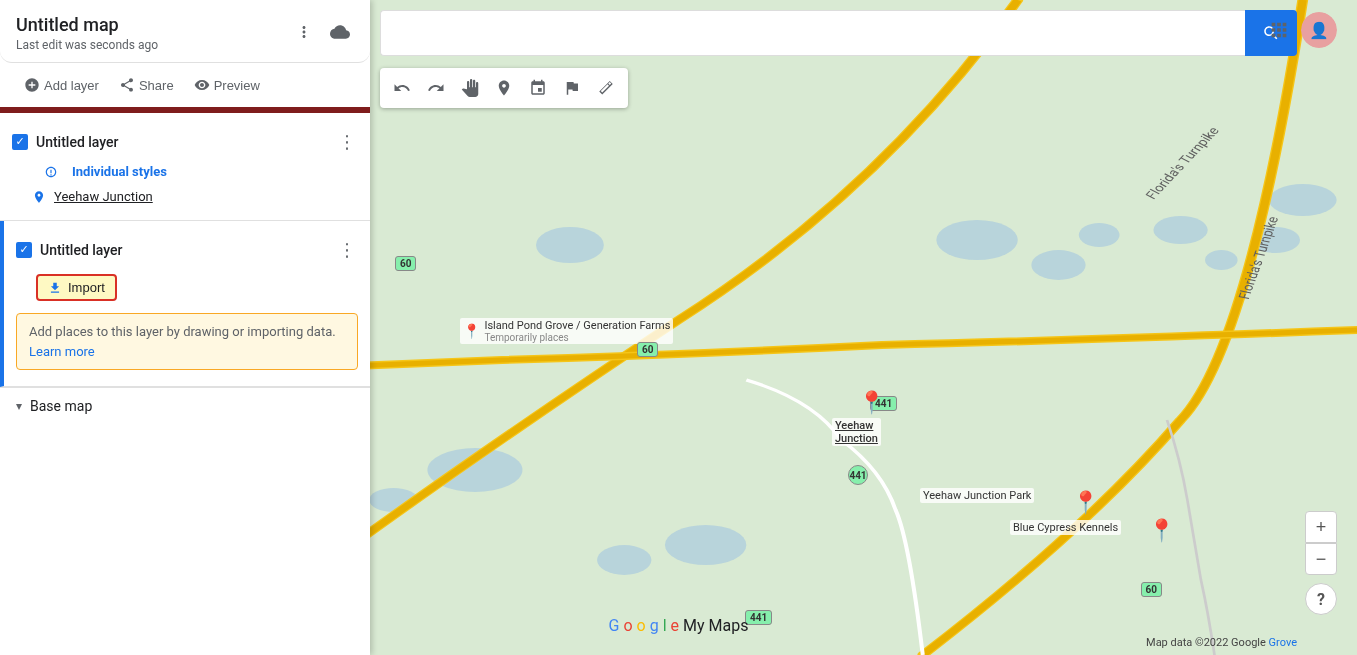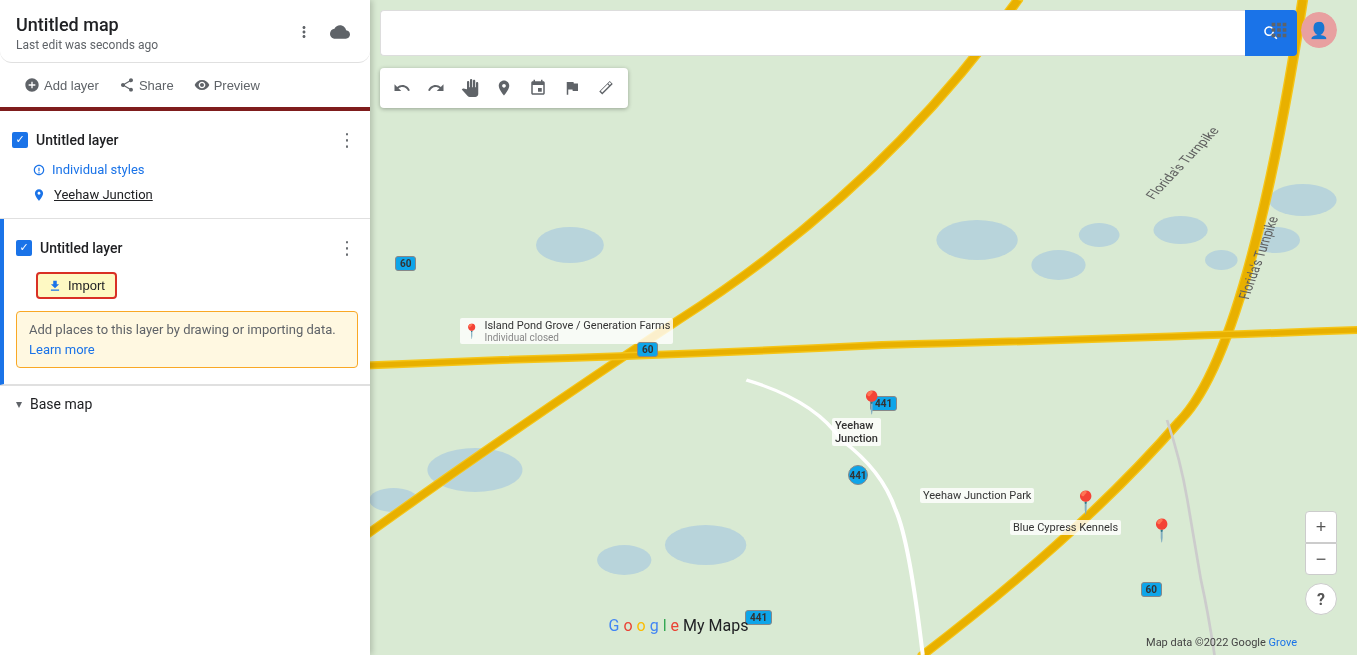--- a/index.html
+++ b/index.html
@@ -68,21 +68,21 @@
       cursor: pointer;
       color: #5f6368;
       font-size: 16px;
     }
 
     .sidebar-actions {
       display: flex;
       align-items: center;
       gap: 4px;
       padding: 8px 16px;
-      border-bottom: 4px solid #7f1d1d;
+      border-bottom: 6px solid #7f1d1d;
     }
 
     .action-btn {
       display: flex;
       align-items: center;
       gap: 4px;
       padding: 6px 8px;
       border-radius: 4px;
       cursor: pointer;
       font-size: 13px;
@@ -117,25 +117,26 @@
 
     .layer-title {
       font-size: 14px;
       font-weight: 500;
       color: #202124;
     }
 
     .layer-subtitle {
       display: flex;
       align-items: center;
-      gap: 6px;
-      padding: 4px 12px 4px 32px;
+      gap: 14px;
+      padding: 4px 12px 4px 44px;
       font-size: 13px;
       color: #1a73e8;
       cursor: pointer;
+      font-weight: bold;
     }
 
     .layer-item {
       display: flex;
       align-items: center;
       gap: 8px;
       padding: 6px 12px 6px 32px;
       font-size: 13px;
       color: #202124;
       cursor: pointer;
@@ -408,21 +409,21 @@
       background: rgba(255,255,255,0.8);
       padding: 1px 3px;
       border-radius: 2px;
       white-space: nowrap;
       z-index: 4;
     }
 
     
     .route-badge {
       position: absolute;
-      background: #0ea5e9;
+      background: #86efac;
       border: 1px solid #888;
       border-radius: 3px;
       font-size: 10px;
       font-weight: bold;
       padding: 1px 4px;
       color: #333;
       z-index: 5;
     }
 
     .chevron-icon {
@@ -485,30 +486,30 @@
   <div class="route-badge" style="left: 870px; top: 396px;">441</div>
   <div class="route-badge" style="left: 848px; top: 465px; border-radius: 50%; width: 20px; height: 20px; display:flex; align-items:center; justify-content:center;">441</div>
   <div class="route-badge" style="right: 195px; bottom: 58px;">60</div>
   <div class="route-badge" style="left: 745px; bottom: 30px;">441</div>
 
   <div class="place-label" style="left: 460px; top: 318px;">
     <div style="display:flex; align-items:center; gap:4px;">
       <span style="color:#888; font-size:14px;">📍</span>
       <div>
         <div style="font-size:11px;">Island Pond Grove / Generation Farms</div>
-        <div style="font-size:10px; color:#888;">Individual closed</div>
+        <div style="font-size:10px; color:#888;">Temporarily places</div>
       </div>
     </div>
   </div>
 
   <div class="map-marker" style="left: 858px; top: 390px;">
     <span class="pin-blue">📍</span>
   </div>
   <div class="place-label" style="left: 832px; top: 418px;">
-    <div style="font-weight: 500;">Yeehaw<br>Junction</div>
+    <div style="font-weight: 500; text-decoration: underline;">Yeehaw<br>Junction</div>
   </div>
 
   <div class="map-marker" style="left: 1072px; top: 490px;">
     <span class="pin-green">📍</span>
   </div>
   <div class="place-label" style="left: 920px; top: 488px;">Yeehaw Junction Park</div>
 
   <div class="map-marker" style="left: 1148px; top: 518px;">
     <span style="color:#0066cc; font-size:22px;">📍</span>
   </div>

